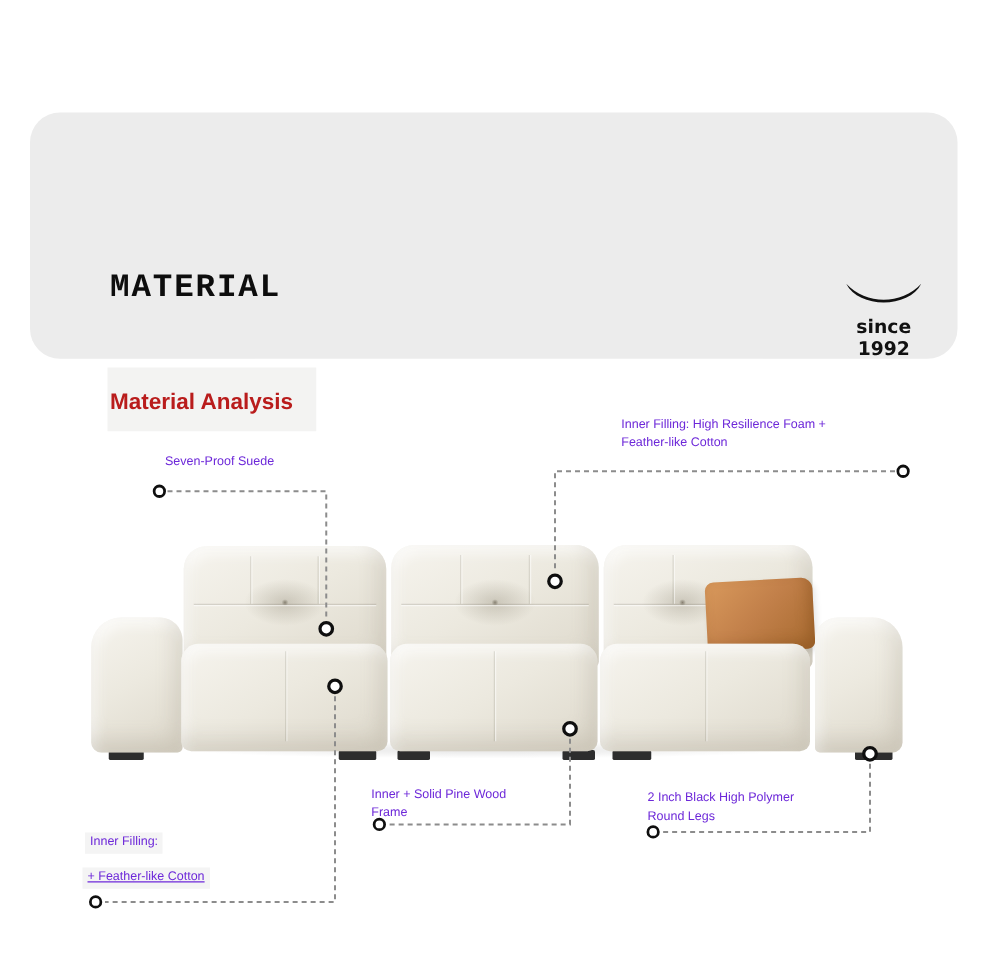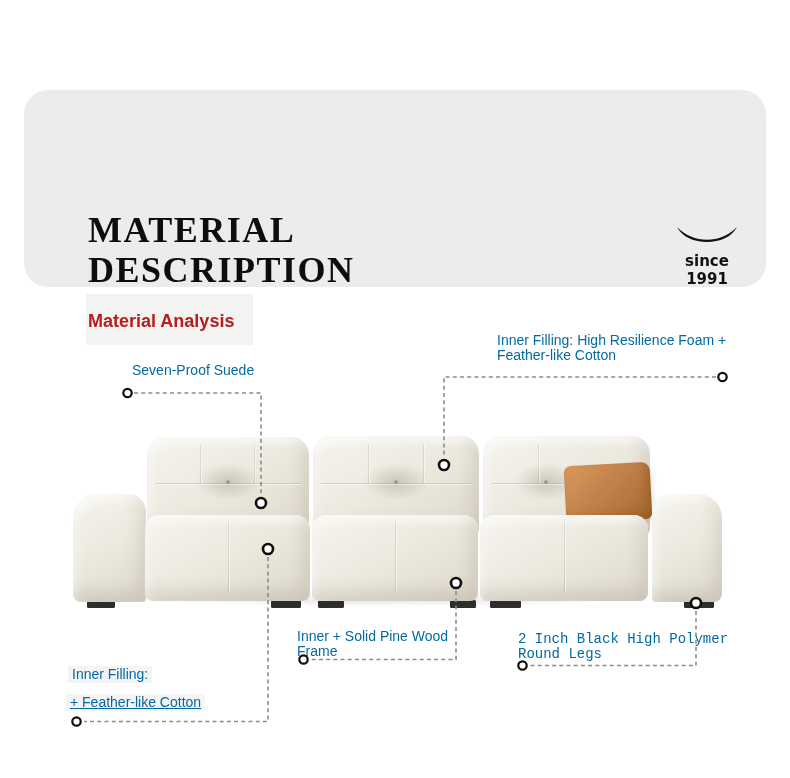--- a/index.html
+++ b/index.html
@@ -2,31 +2,31 @@
 <html><head>
 <meta charset="utf-8">
 <style>
   html,body{margin:0;padding:0;background:#fff;}
   .canvas{position:relative;width:790px;height:778px;background:#ffffff;overflow:hidden;
           font-family:"Liberation Sans",sans-serif;color:#111;}
 
   
   .header-card{position:absolute;left:24px;top:90px;width:742px;height:197px;
                background:#ececec;border-radius:24px;}
-  .title{position:absolute;left:64px;top:120px;font-family:Liberation Serif, serif;
-         font-weight:800;font-size:36px;line-height:40px;letter-spacing:1.5px;color:#0d0d0d;}
+  .title{position:absolute;left:64px;top:120px;font-family:Liberation Mono, monospace;
+         font-weight:800;font-size:26px;line-height:40px;letter-spacing:1.5px;color:#0d0d0d;}
   .subtitle-hl{position:absolute;left:62px;top:204px;width:167px;height:51px;background:#f3f3f2;}
   .subtitle{position:absolute;left:64px;top:221px;font-weight:bold;font-size:18px;color:#b91c1c;}
   .brand{position:absolute;left:640px;top:132px;width:86px;text-align:center;}
   .brand svg{display:block;margin:0 auto;}
   .since{margin-top:4px;font-family:"DejaVu Sans",sans-serif;font-weight:bold;font-size:15px;color:#111;}
 
   
-  .co-label{position:absolute;font-size:14px;line-height:14.5px;font-weight:500;
-            color:#0369a1;white-space:pre-line;}
+  .co-label{position:absolute;font-size:10px;line-height:14.5px;font-weight:500;
+            color:#6d28d9;white-space:pre-line;}
   .hl-box{background:#f4f4f4;padding:1px 4px;}
 
   
   .sofa{position:absolute;left:40px;top:413px;width:700px;height:200px;}
   .sofa *{position:absolute;}
   .cushion{background:linear-gradient(150deg,#f6f4ee 0%,#ece9df 48%,#ddd8cb 100%);
            box-shadow:inset -6px -10px 16px rgba(140,132,112,0.22),
                       inset 4px 6px 10px rgba(255,255,255,0.70);}
   .backrest{z-index:2;border-radius:18px 18px 6px 6px;}
   .armrest{z-index:4;}
@@ -55,29 +55,28 @@
   .overlay{position:absolute;left:0;top:0;z-index:8;pointer-events:none;}
 </style>
 </head>
 <body>
 
 <div class="canvas">
 
   <div class="header-card">
     <div class="title">
       <div>MATERIAL</div>
-      <div>DESCRIPTION</div>
     </div>
     <div class="subtitle-hl"></div>
     <div class="subtitle">Material Analysis</div>
     <div class="brand">
       <svg width="64" height="26" viewBox="0 0 64 26">
         <path d="M2,5 C18,22 46,22 62,5 C52,25 12,25 2,5 Z" fill="#111"></path>
       </svg>
-      <div class="since">since 1991</div>
+      <div class="since">since 1992</div>
     </div>
   </div>
 
   <div class="sofa">
     <div class="sofa-shadow"></div>
 
     <div class="leg" style="left:47px;width:28px;"></div>
     <div class="leg" style="left:231px;width:30px;"></div>
     <div class="leg" style="left:278px;width:26px;"></div>
     <div class="leg" style="left:410px;width:26px;"></div>
@@ -122,21 +121,21 @@
 
   <div class="co-label" style="left:497px;top:333px;">Inner Filling: High Resilience Foam +
 Feather-like Cotton</div>
 
   <div class="co-label hl-box" style="left:68px;top:631px;margin-top:35px;">Inner Filling:</div>
   <div class="co-label hl-box" style="left:66px;top:694px;text-decoration:underline;">+ Feather-like Cotton</div>
 
   <div class="co-label" style="left:297px;top:629px;">Inner + Solid Pine Wood
 Frame</div>
 
-  <div class="co-label" style="left:518px;top:632px;font-family:Liberation Mono, monospace;">2 Inch Black High Polymer
+  <div class="co-label" style="left:518px;top:632px;">2 Inch Black High Polymer
 Round Legs</div>
 
   <svg class="overlay" width="790" height="778" viewBox="0 0 790 778">
     <g fill="none" stroke="#8c8c8c" stroke-width="1.6" stroke-dasharray="4 3.2">
       <path d="M134,393 H261 V495"></path>
       <path d="M716,377 H444 V457"></path>
       <path d="M268,557 V721.5 H84"></path>
       <path d="M456,591 V659.5 H310"></path>
       <path d="M696,611 V665.5 H529"></path>
     </g>

